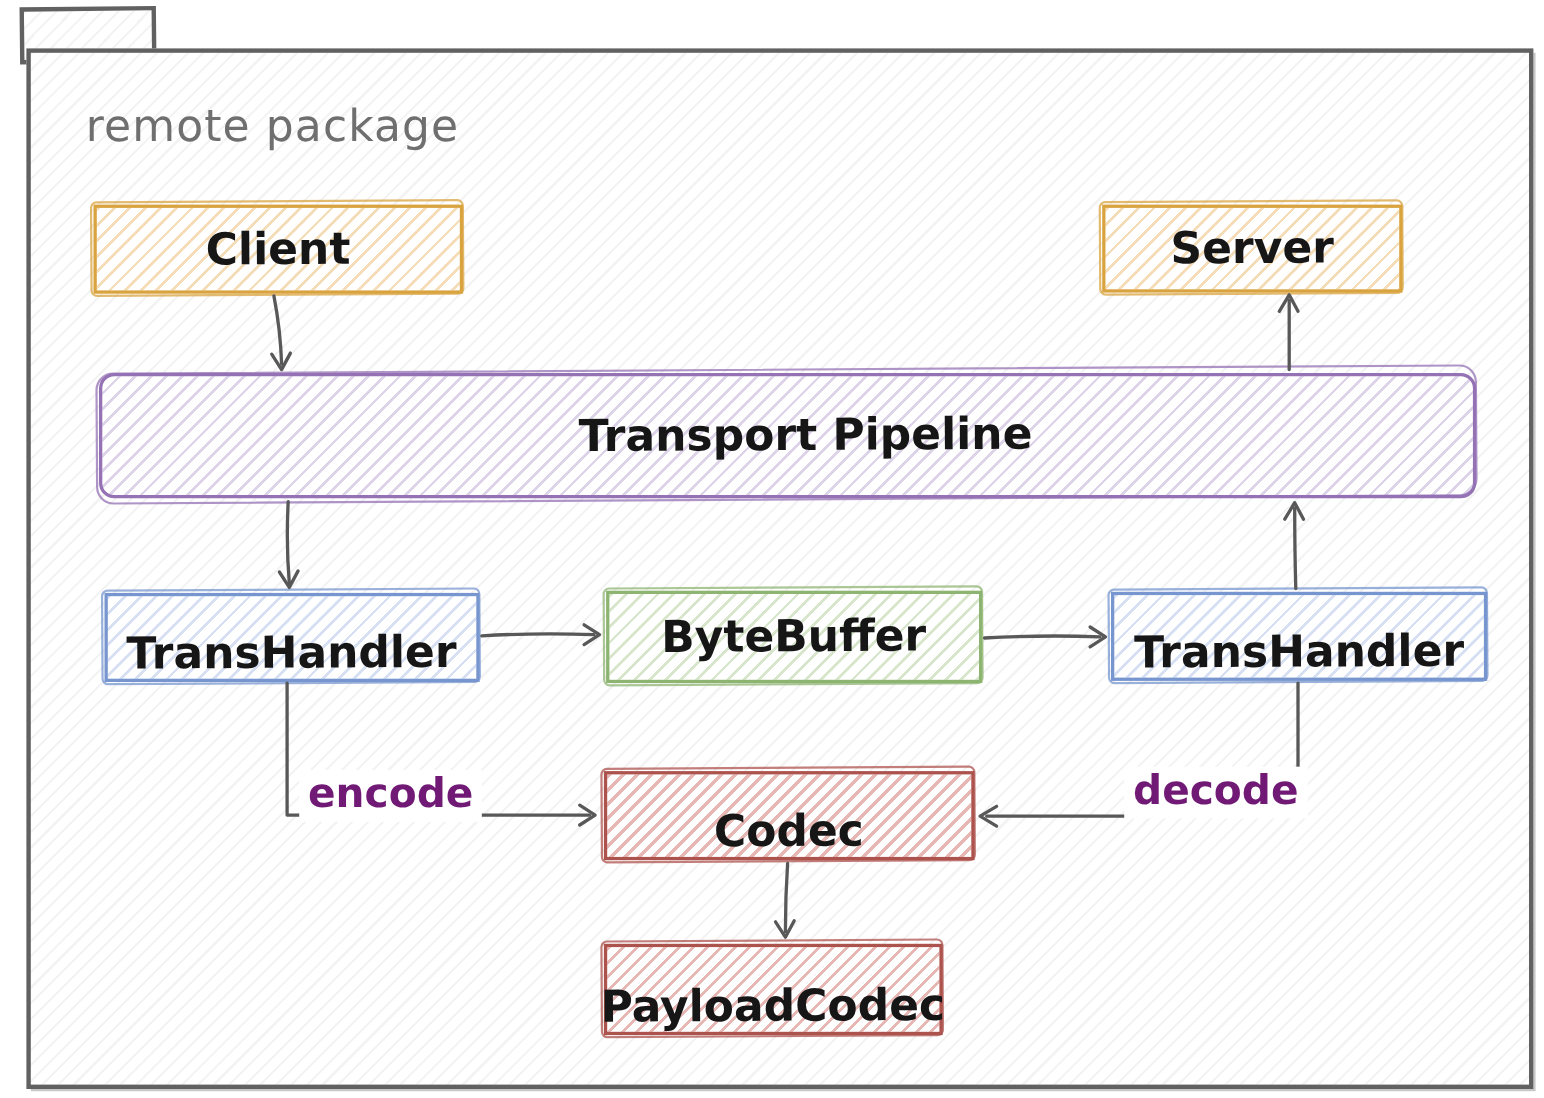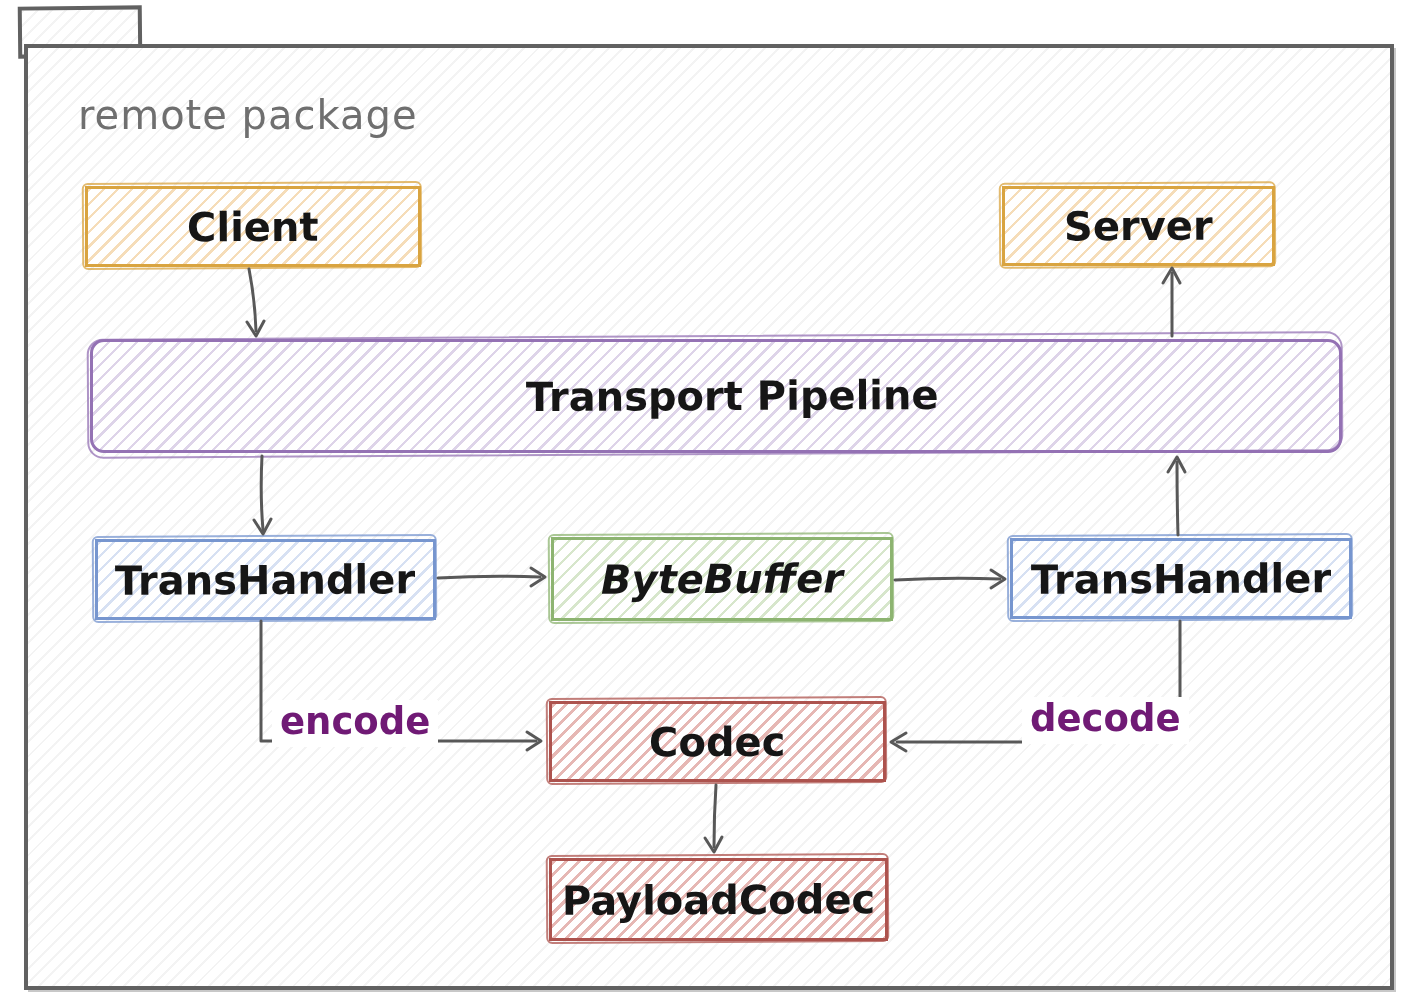--- a/index.html
+++ b/index.html
@@ -53,25 +53,25 @@
     content:"";position:absolute;inset:-7px -4px -5px -6px;
     border:2px solid var(--c);border-radius:6px;
     transform:rotate(-0.35deg);opacity:.75;pointer-events:none;
   }
   .node.orange{--c:var(--accent-orange);
     background-image:repeating-linear-gradient(135deg,rgba(230,165,70,0.38) 0 2.5px,transparent 2.5px 10px);}
   .node.purple{--c:var(--accent-purple);border-radius:14px;
     background-image:repeating-linear-gradient(135deg,rgba(154,124,188,0.33) 0 2.5px,transparent 2.5px 10px);padding-left:32px;}
   .node.purple::before{border-radius:16px;}
   .node.blue{--c:var(--accent-blue);
-    background-image:repeating-linear-gradient(135deg,rgba(140,168,220,0.35) 0 2.5px,transparent 2.5px 10px);}
+    background-image:repeating-linear-gradient(135deg,rgba(140,168,220,0.35) 0 2.5px,transparent 2.5px 10px);align-items:flex-end;}
   .node.green{--c:var(--accent-green);
-    background-image:repeating-linear-gradient(135deg,rgba(150,190,120,0.38) 0 2.5px,transparent 2.5px 10px);font-style:italic;}
+    background-image:repeating-linear-gradient(135deg,rgba(150,190,120,0.38) 0 2.5px,transparent 2.5px 10px);}
   .node.red{--c:var(--accent-red);
-    background-image:repeating-linear-gradient(135deg,rgba(205,112,105,0.5) 0 3px,transparent 3px 9px);}
+    background-image:repeating-linear-gradient(135deg,rgba(205,112,105,0.5) 0 3px,transparent 3px 9px);align-items:flex-end;}
 
   .node-label{position:relative;z-index:1;transform:rotate(-0.3deg);}
 
   .edges{position:absolute;inset:0;z-index:3;pointer-events:none;}
   .edges path{stroke:#585858;stroke-width:3;fill:none;stroke-linecap:round;stroke-linejoin:round;}
 
   .edge-label{
     position:absolute;z-index:4;
     background:#fff;padding:0 8px 4px 8px;
     color:#701a75;font-size:37px;font-weight:600;
@@ -108,21 +108,21 @@
   </div>
 
   <div class="node blue" style="left:1010px;top:538px;width:342px;height:81px">
     <span class="node-label">TransHandler</span>
   </div>
 
   <div class="node red" style="left:549px;top:701px;width:337px;height:81px">
     <span class="node-label">Codec</span>
   </div>
 
-  <div class="node red" style="left:549px;top:858px;width:339px;height:83px">
+  <div class="node red" style="left:549px;top:858px;width:308px;height:83px">
     <span class="node-label">PayloadCodec</span>
   </div>
 
   <svg class="edges" viewBox="0 0 1404 998" aria-hidden="true">
     <g>
       <path d="M249 269 Q255 300 256 331"></path>
       <path d="M247 322 L256 336 L264 321"></path>
     </g>
     <g>
       <path d="M262 456 Q260 495 263 530"></path>

